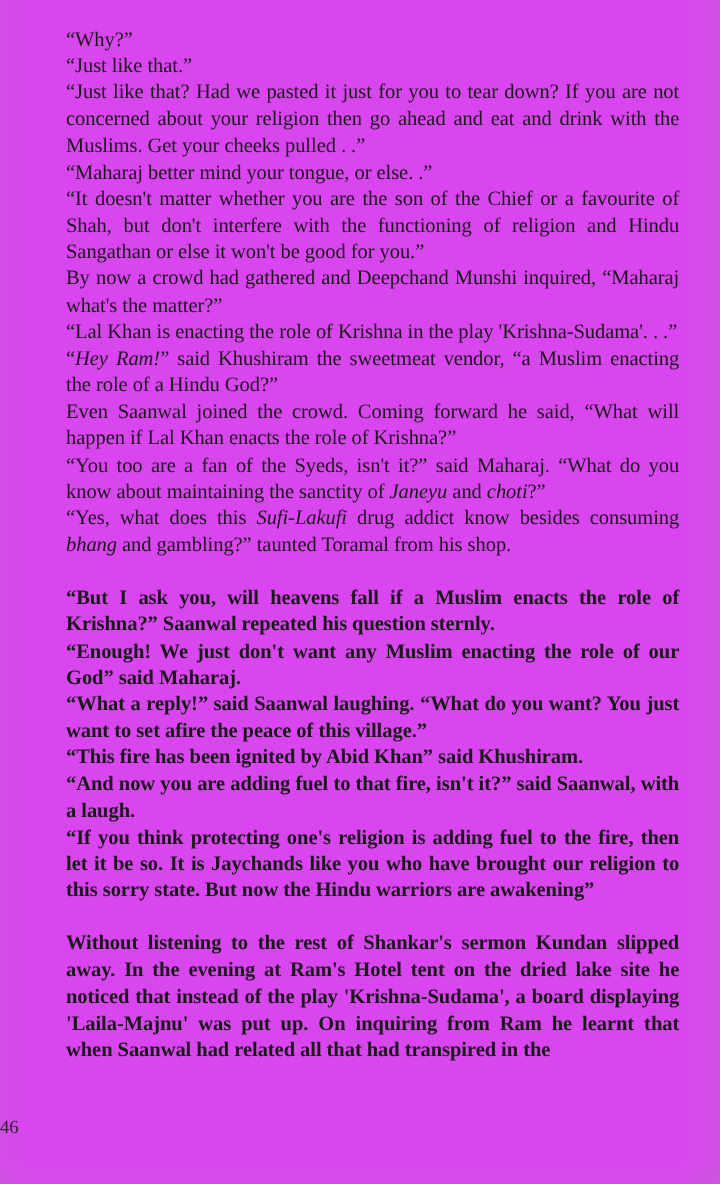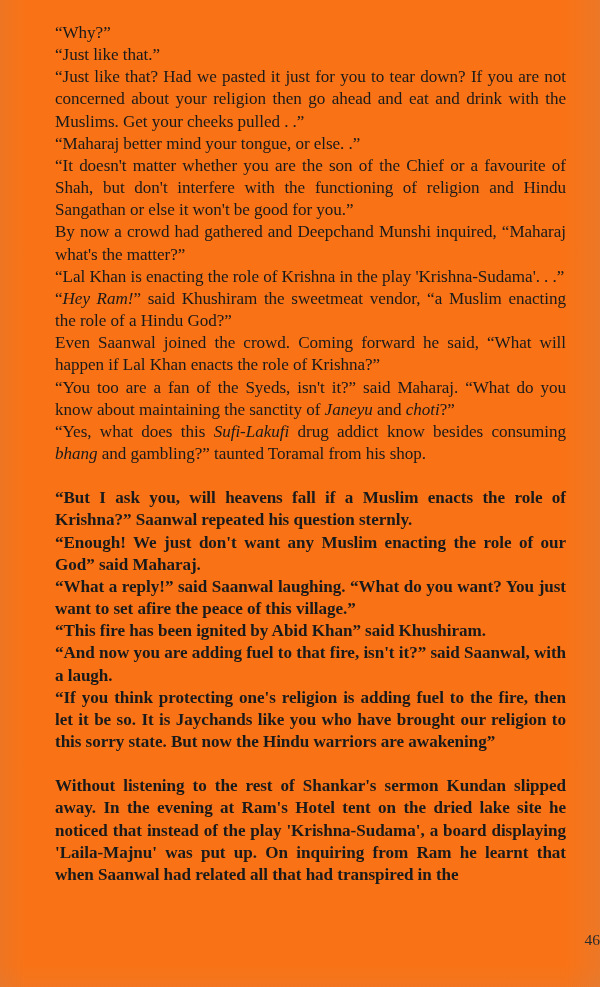--- a/index.html
+++ b/index.html
@@ -4,21 +4,21 @@
 <style>
   html, body {
     margin: 0;
     padding: 0;
     background: #ffffff;
   }
   .page {
     position: relative;
     width: 600px;
     height: 987px;
-    background: #f97316;
+    background: #d946ef;
     overflow: hidden;
     font-family: "Liberation Serif", "DejaVu Serif", serif;
     color: #1a1a1a;
   }
   
   .scan-tone {
     position: absolute;
     inset: 0;
     pointer-events: none;
     background:
@@ -57,21 +57,21 @@
     display: none;
   }
   i, em {
     font-style: italic;
   }
   .folio {
     position: absolute;
     left: 0;
     top: 930px;
     width: 600px;
-    text-align: right;
+    text-align: left;
     font-size: 15.5px;
     line-height: 20px;
     color: #2a2a2a;
   }
 </style>
 </head>
 <body>
 
 <div class="page">
 

